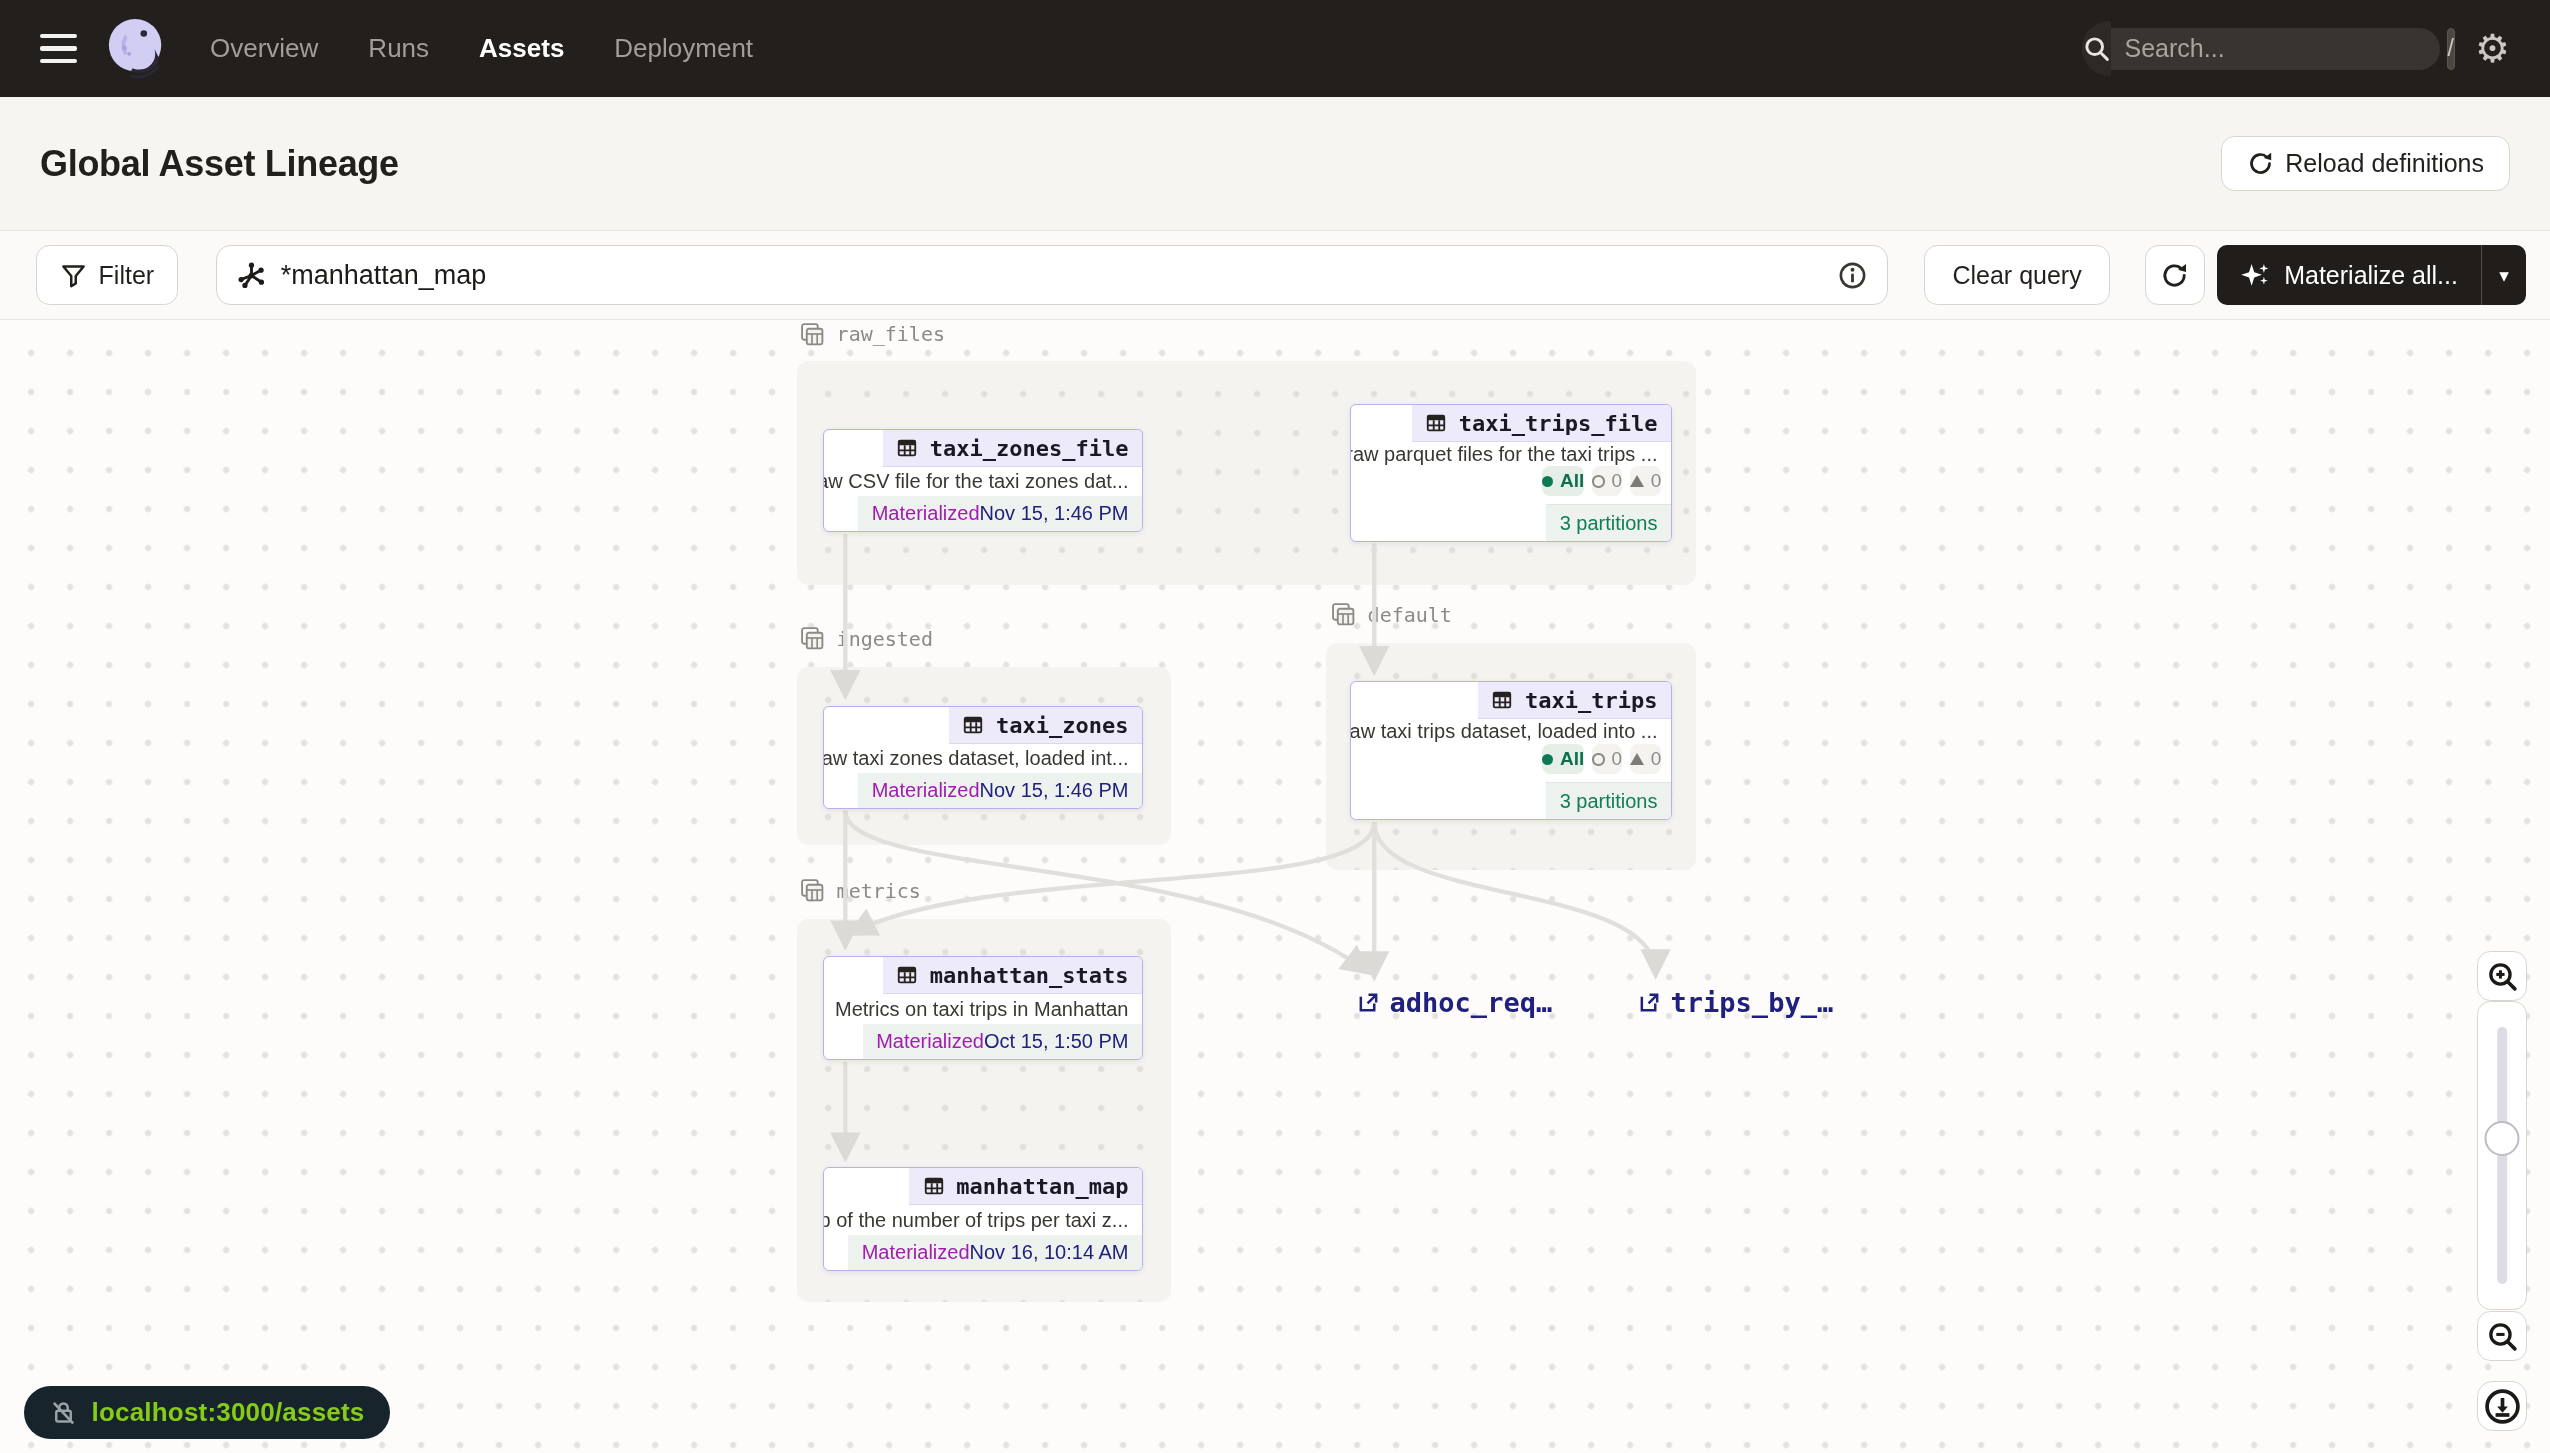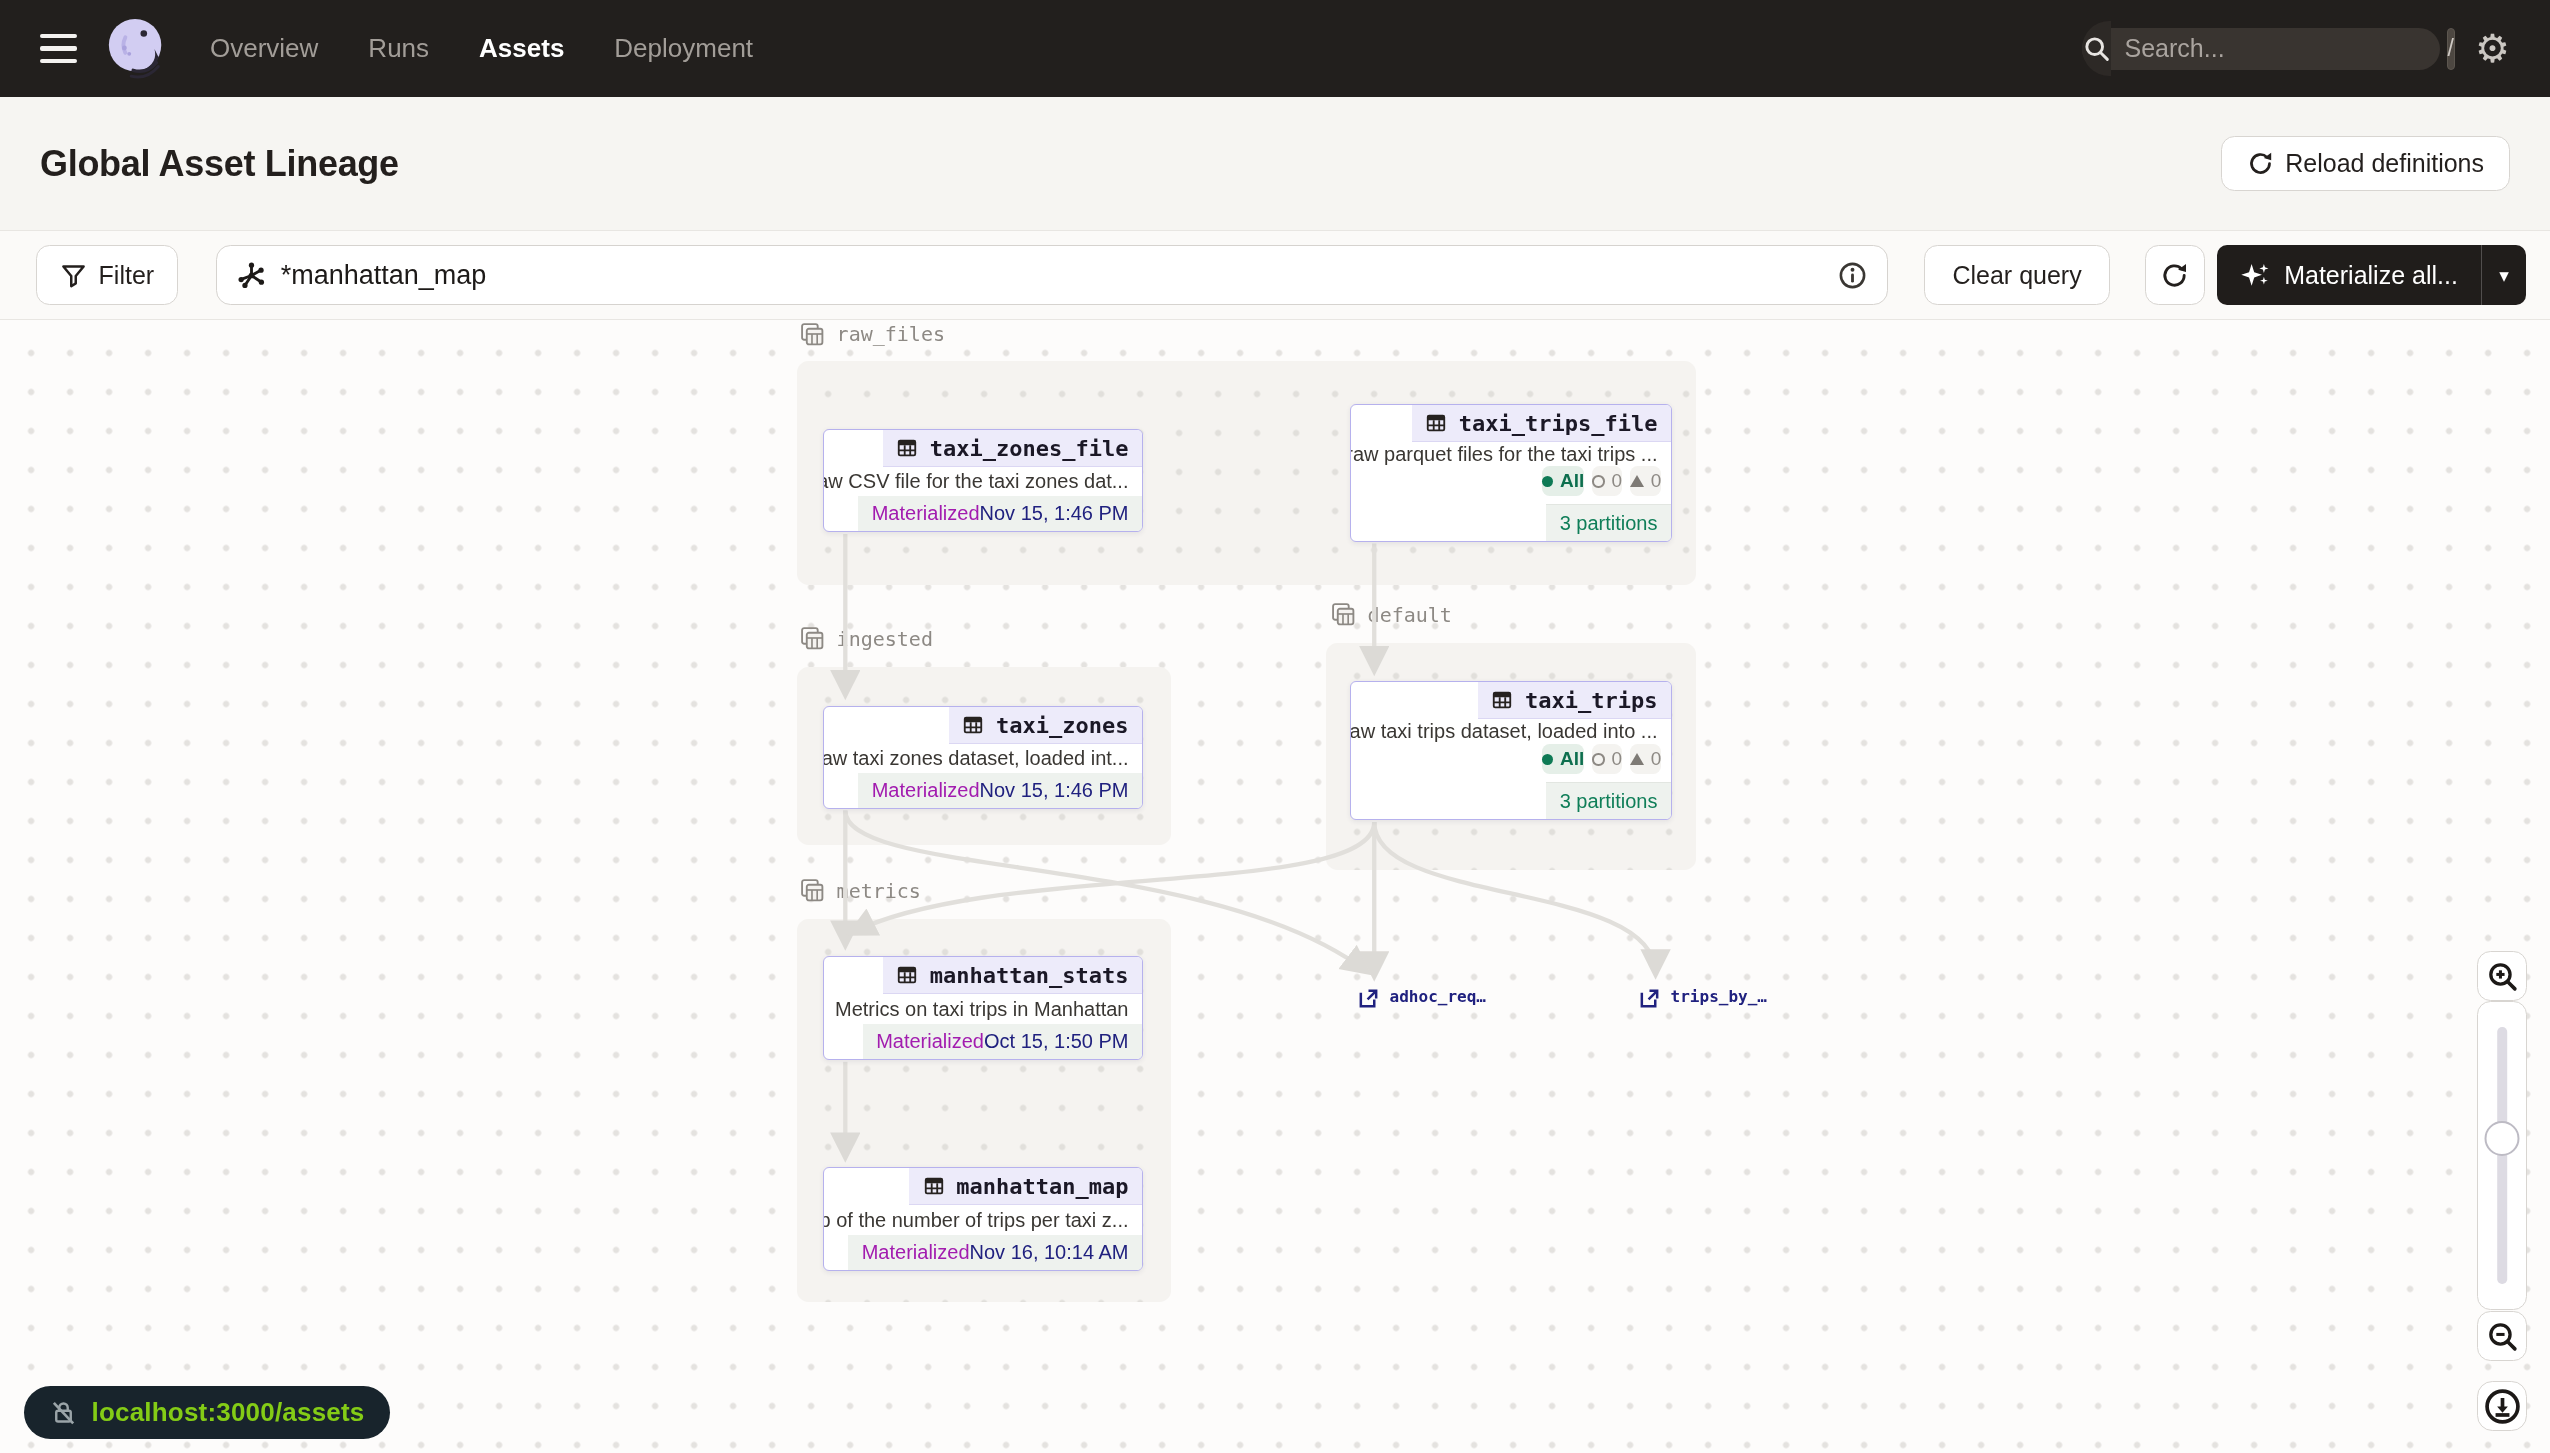--- a/index.html
+++ b/index.html
@@ -66,22 +66,22 @@
   .an-time { color:#20217f; font-size:20px; }
   .an-badges { display:flex; align-items:center; gap:7.7px; padding:0 9.6px 7.7px 9.6px; }
   .pill { height:30px; border-radius:7.7px; display:flex; align-items:center; justify-content:center; gap:7px; font-size:19px; flex:1; }
   .pill-all { background:#e5efe8; color:#0d6f4e; font-weight:600; }
   .dot-green { width:11.6px; height:11.6px; border-radius:50%; background:#0e7a55; }
   .pill-muted { background:#f4f3f0; color:#8d8984; }
   .ring { width:12.5px; height:12.5px; border:2.9px solid #8d8984; border-radius:50%; }
   .tri { width:0; height:0; border-left:7.7px solid transparent; border-right:7.7px solid transparent; border-bottom:12.5px solid #7e7a75; }
   .an-partitions { background:#eef2ee; border-top:1px solid #e2e6e1; color:#0f7e58; font-size:20px; display:flex; align-items:center; padding:0 13.5px; height:37px; flex:0 0 37px; }
 
-  .ext-link { position:absolute; display:flex; gap:9.6px; cursor:pointer;
-    font-family:"DejaVu Sans Mono", monospace; font-weight:700; font-size:16px; color:#20217f; white-space:nowrap; }
+  .ext-link { position:absolute; display:flex; align-items:center; gap:9.6px; cursor:pointer;
+    font-family:"DejaVu Sans Mono", monospace; font-weight:700; font-size:27px; color:#20217f; white-space:nowrap; }
 
   
   .zctl { position:absolute; background:#ffffff; border:1px solid #d8d5d1; border-radius:13.5px; display:flex; align-items:center; justify-content:center; cursor:pointer; }
   .slider-panel { position:absolute; background:#ffffff; border:1px solid #d8d5d1; border-radius:13.5px; }
   .slider-track { position:absolute; left:50%; transform:translateX(-50%); top:25px; bottom:25px; width:9.6px; background:#dddbe3; border-radius:4.8px; }
   .slider-handle { position:absolute; left:50%; transform:translateX(-50%); width:35px; height:35px; background:#ffffff; border:2.9px solid #bdbbc4; border-radius:50%; cursor:grab; }
 
   
   .status-pill { position:absolute; background:#18242c; border-radius:27px; height:53px; display:flex; align-items:center; gap:13.5px; padding:0 25px; }
   .status-url { color:#84cc16; font-size:26px; font-weight:600; letter-spacing:0.2px; }

